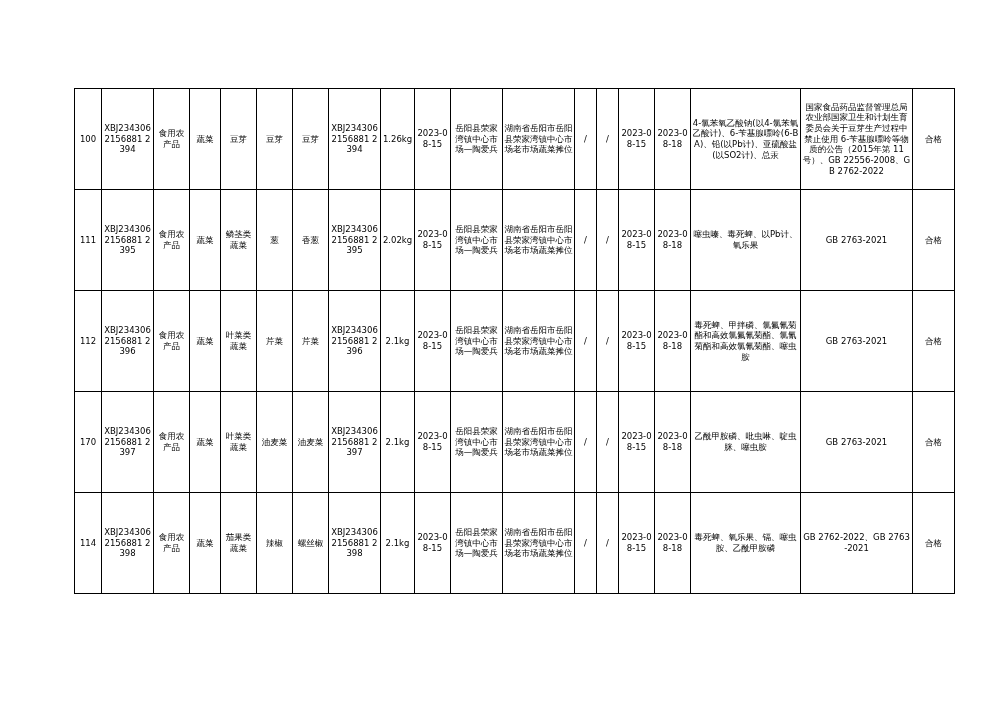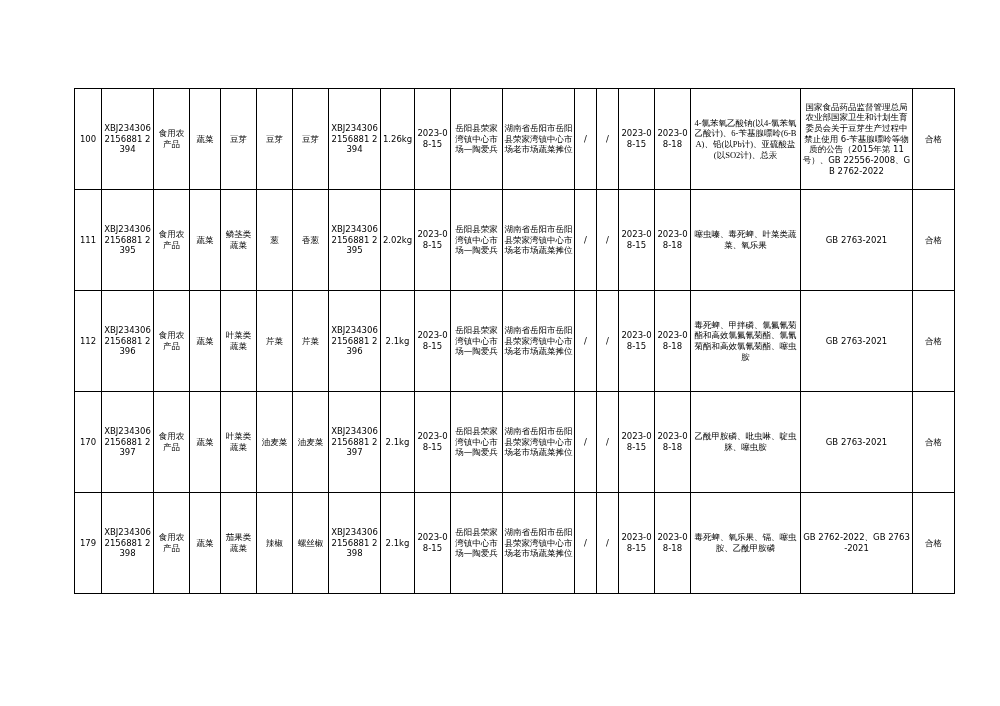--- a/index.html
+++ b/index.html
@@ -56,21 +56,21 @@
   col.c-addr    { width: 72px; }
   col.c-slash1  { width: 22px; }
   col.c-slash2  { width: 22px; }
   col.c-date2   { width: 36px; }
   col.c-date3   { width: 36px; }
   col.c-items   { width: 110px; }
   col.c-std     { width: 112px; }
   col.c-result  { width: 42px; }
 
   .cell-code { letter-spacing: 0; }
-  .cell-items { font-size: 8.5px; font-family: Liberation Serif, serif; }
+  .cell-items { font-size: 8.5px; }
   .cell-std { font-size: 8.5px; }
   .row-110 td { height: 96px; }
   .row-111 td { height: 96px; }
   .row-112 td { height: 96px; }
   .row-113 td { height: 96px; }
   .row-114 td { height: 96px; }
 </style>
 </head>
 <body>
 
@@ -130,21 +130,21 @@
           <td>香葱</td>
           <td class="cell-code">XBJ2343062156881 2395</td>
           <td>2.02kg</td>
           <td>2023-08-15</td>
           <td>岳阳县荣家湾镇中心市场—陶爱兵</td>
           <td>湖南省岳阳市岳阳县荣家湾镇中心市场老市场蔬菜摊位</td>
           <td>/</td>
           <td>/</td>
           <td>2023-08-15</td>
           <td>2023-08-18</td>
-          <td class="cell-items">噻虫嗪、毒死蜱、叶菜类蔬菜、氧乐果</td>
+          <td class="cell-items">噻虫嗪、毒死蜱、以Pb计、氧乐果</td>
           <td class="cell-std">GB 2763-2021</td>
           <td>合格</td>
         </tr>
         <tr class="row-112">
           <td>112</td>
           <td class="cell-code">XBJ2343062156881 2396</td>
           <td>食用农产品</td>
           <td>蔬菜</td>
           <td>叶菜类蔬菜</td>
           <td>芹菜</td>
@@ -177,21 +177,21 @@
           <td>湖南省岳阳市岳阳县荣家湾镇中心市场老市场蔬菜摊位</td>
           <td>/</td>
           <td>/</td>
           <td>2023-08-15</td>
           <td>2023-08-18</td>
           <td class="cell-items">乙酰甲胺磷、吡虫啉、啶虫脒、噻虫胺</td>
           <td class="cell-std">GB 2763-2021</td>
           <td>合格</td>
         </tr>
         <tr class="row-114">
-          <td>179</td>
+          <td>114</td>
           <td class="cell-code">XBJ2343062156881 2398</td>
           <td>食用农产品</td>
           <td>蔬菜</td>
           <td>茄果类蔬菜</td>
           <td>辣椒</td>
           <td>螺丝椒</td>
           <td class="cell-code">XBJ2343062156881 2398</td>
           <td>2.1kg</td>
           <td>2023-08-15</td>
           <td>岳阳县荣家湾镇中心市场—陶爱兵</td>

